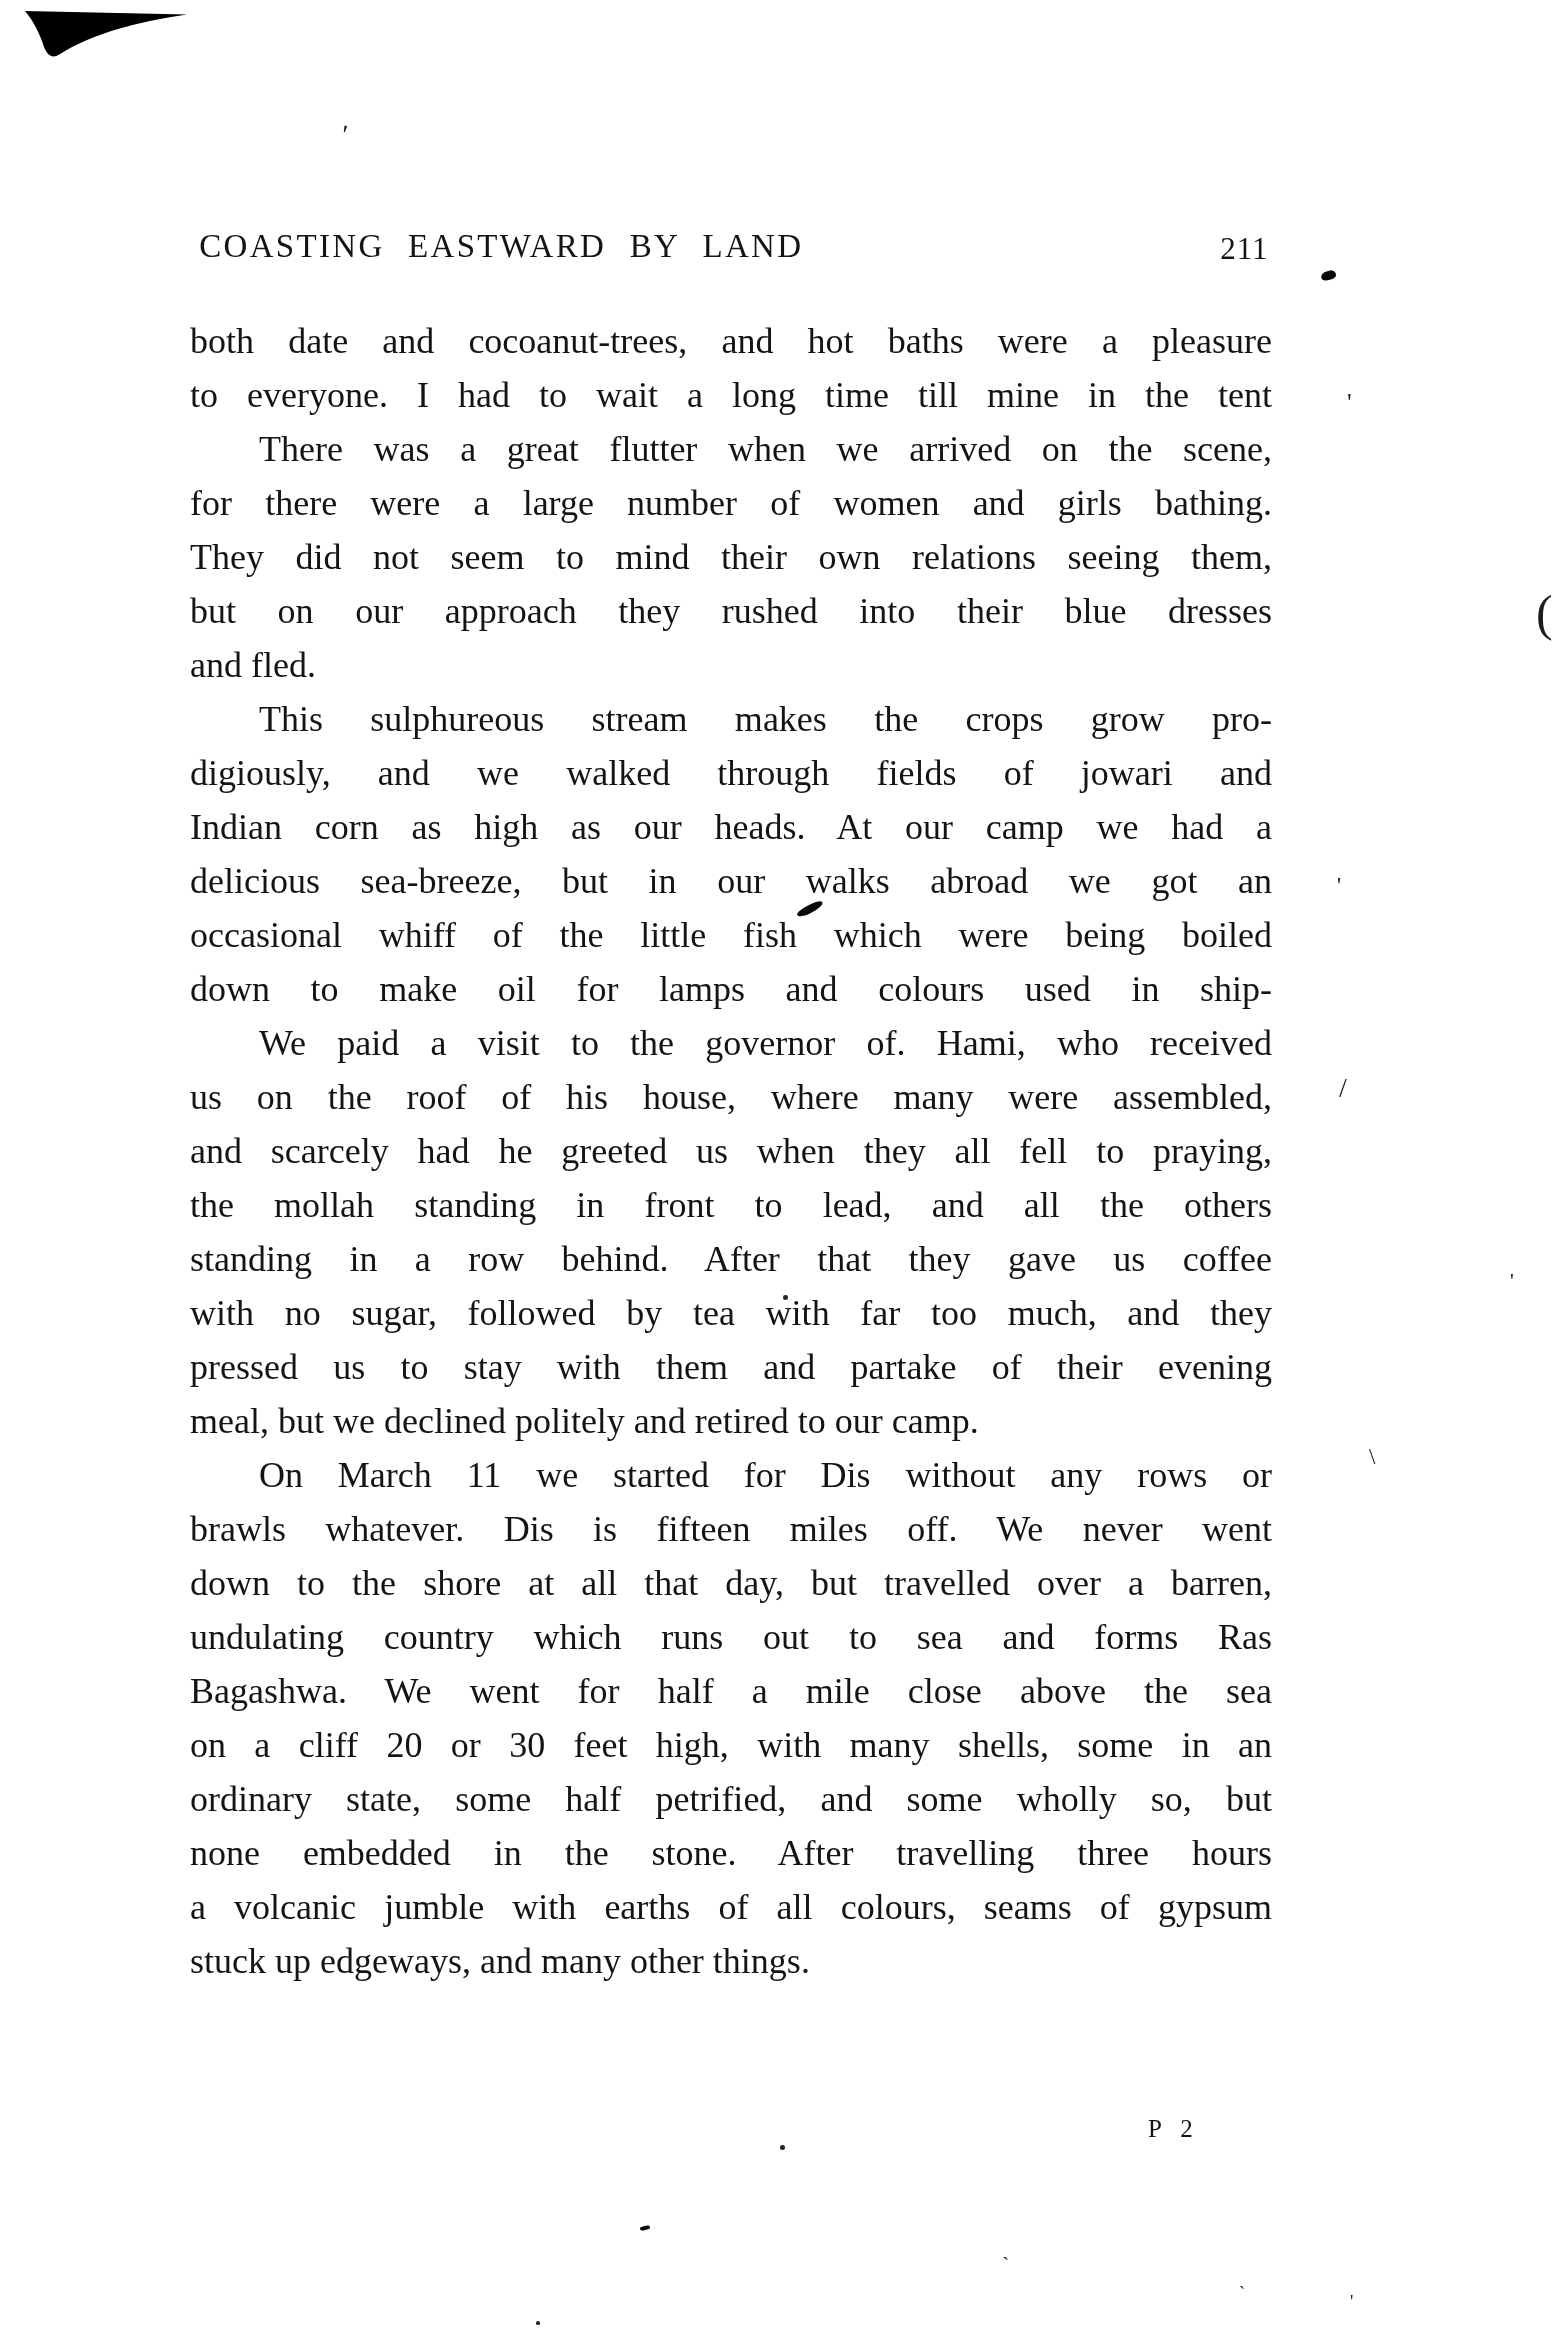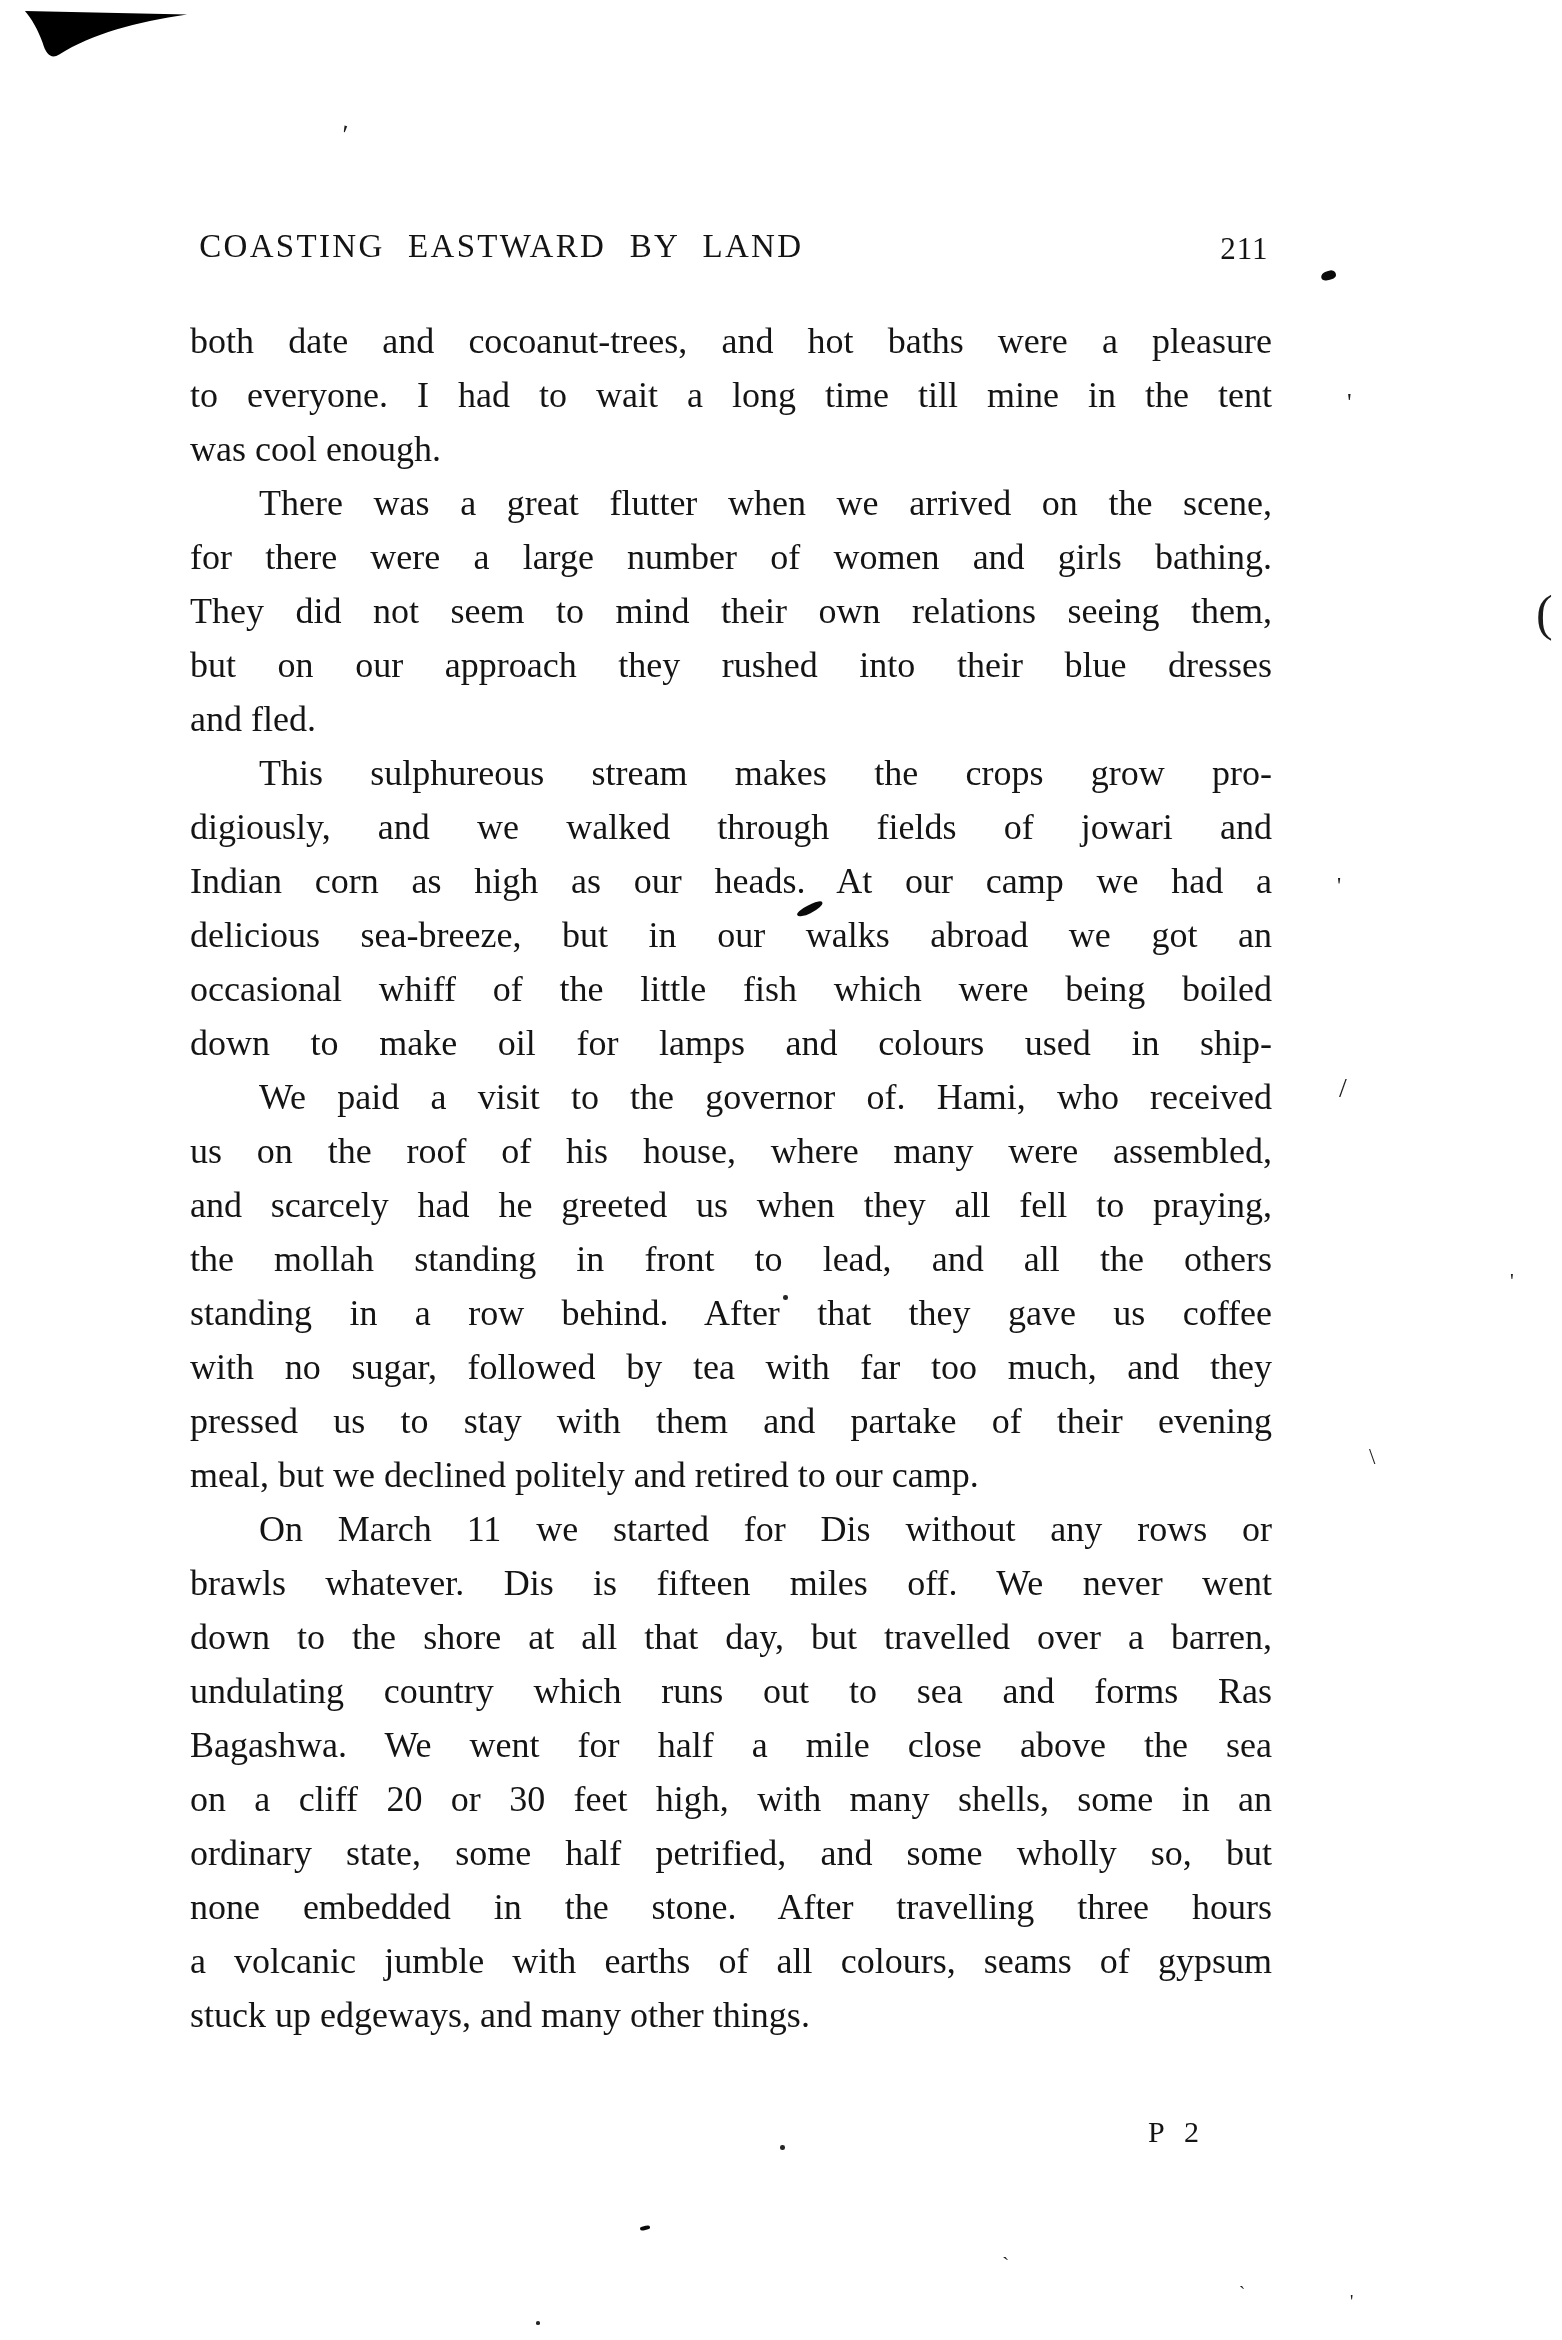--- a/index.html
+++ b/index.html
@@ -30,21 +30,21 @@
     font-size:36px;
     height:54px;
     line-height:54px;
     text-align:justify;
     text-align-last:justify;
     overflow:hidden;
   }
   .line.indent { text-indent:69px; }
   .line.plast  { text-align-last:left; }
 
-  .sig { position:absolute; left:1148px; top:2115px; font-size:30px; letter-spacing:6.5px; }
+  .sig { position:absolute; left:1148px; top:2115px; font-size:25px; letter-spacing:6.5px; }
 
   .art  { position:absolute; color:#1c1c1c; line-height:1; }
   .blob { position:absolute; background:#0a0a0a; }
   .dot  { position:absolute; background:#262626; border-radius:50%; }
 </style>
 </head>
 <body>
 
 <div class="page">
 
@@ -53,21 +53,20 @@
   </svg>
 
   <div class="header">
     <div class="running-title">COASTING EASTWARD BY LAND</div>
     <div class="page-number">211</div>
   </div>
 
   <div class="textblock">
     <div class="line">both date and cocoanut-trees, and hot baths were a pleasure</div>
     <div class="line">to everyone.  I had to wait a long time till mine in the tent</div>
-    <div class="line plast">was cool enough.</div>
     <div class="line indent">There was a great flutter when we arrived on the scene,</div>
     <div class="line">for there were a large number of women and girls bathing.</div>
     <div class="line">They did not seem to mind their own relations seeing them,</div>
     <div class="line">but on our approach they rushed into their blue dresses</div>
     <div class="line plast">and fled.</div>
     <div class="line indent">This sulphureous stream makes the crops grow pro-</div>
     <div class="line">digiously, and we walked through fields of jowari and</div>
     <div class="line">Indian corn as high as our heads.  At our camp we had a</div>
     <div class="line">delicious sea-breeze, but in our walks abroad we got an</div>
     <div class="line">occasional whiff of the little fish which were being boiled</div>

